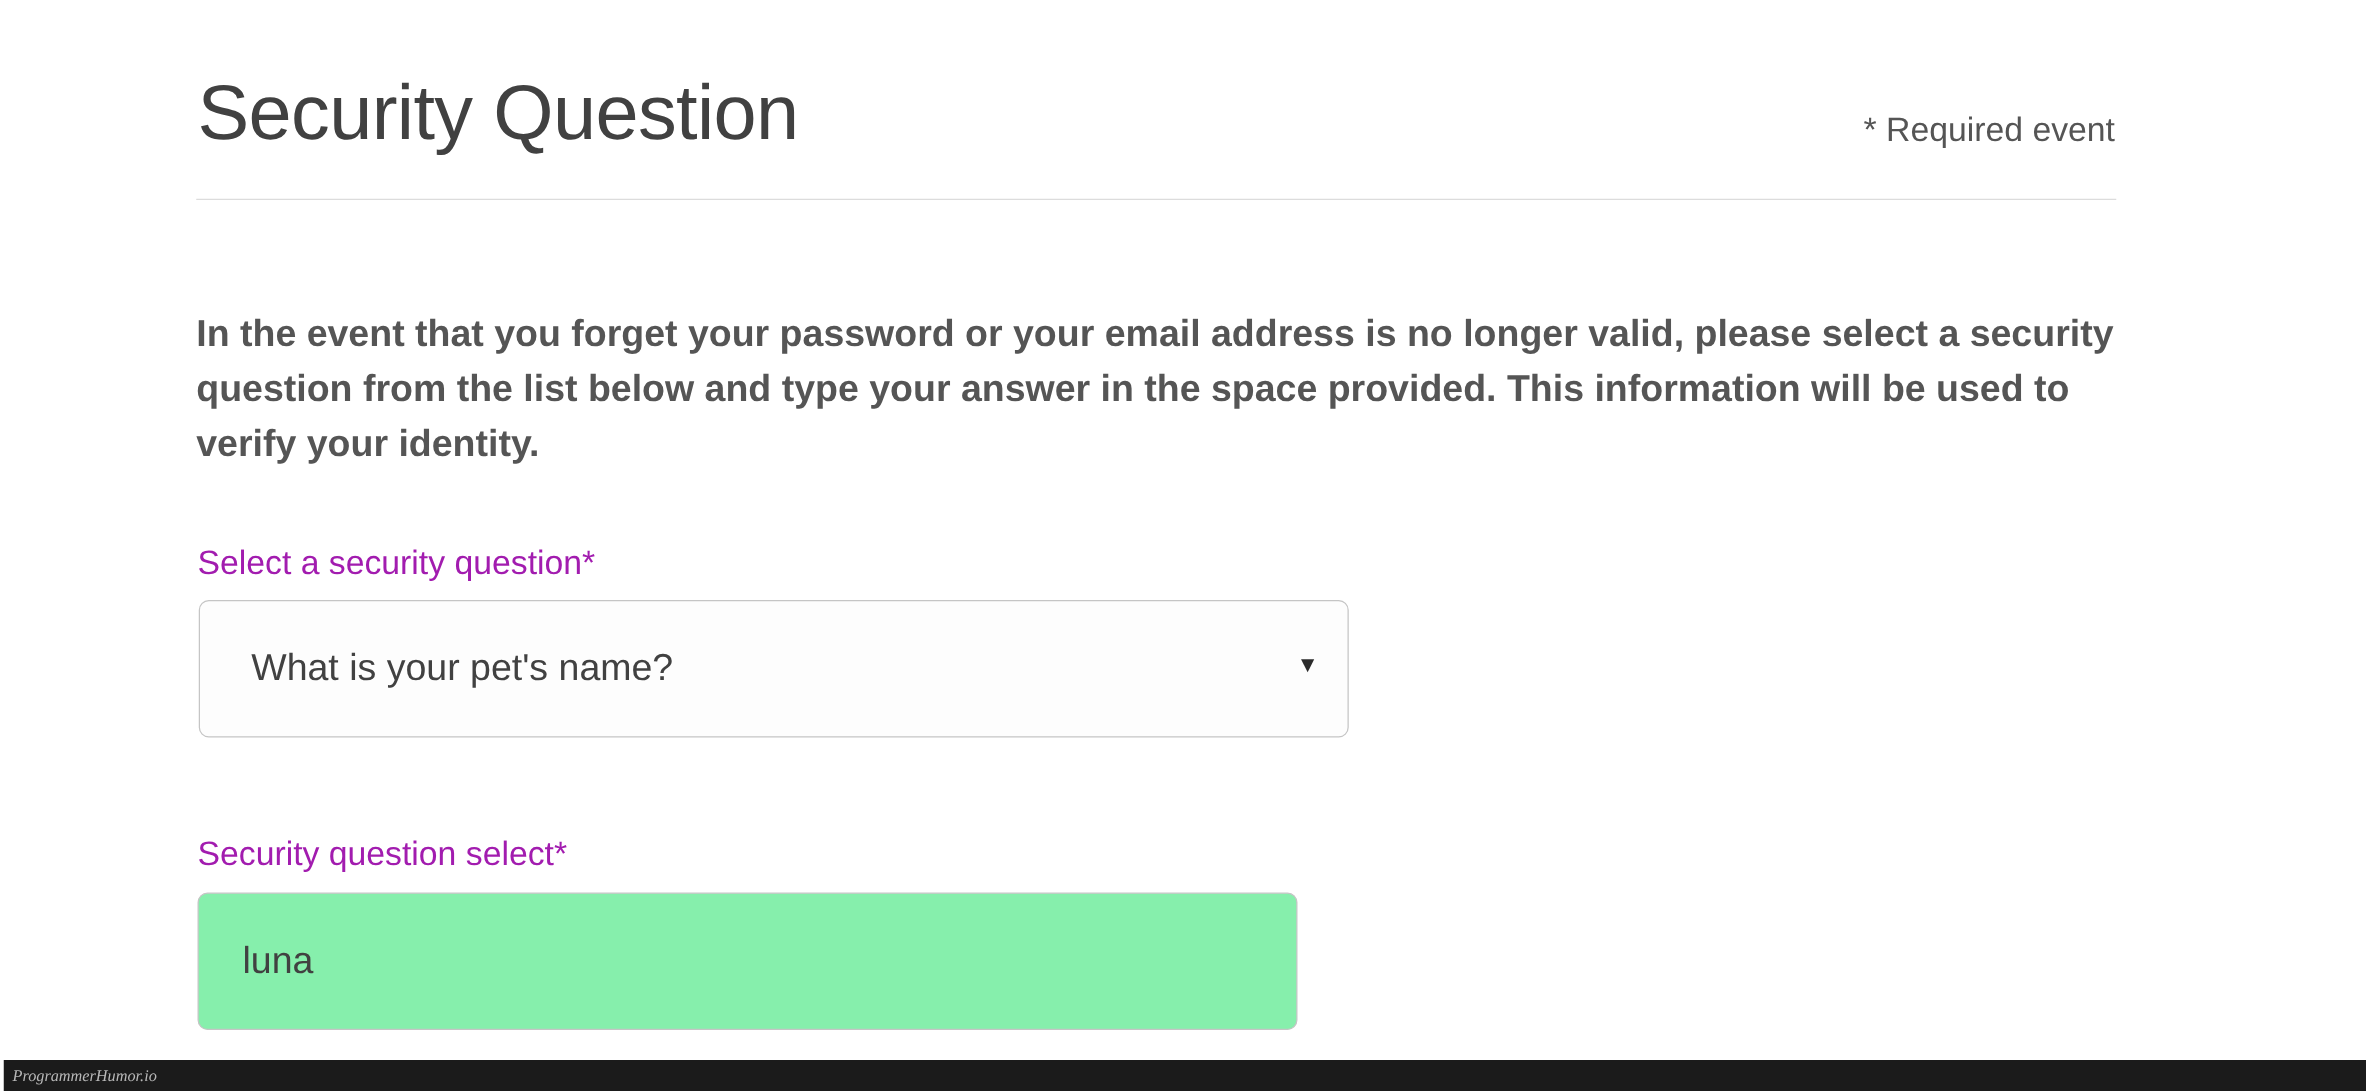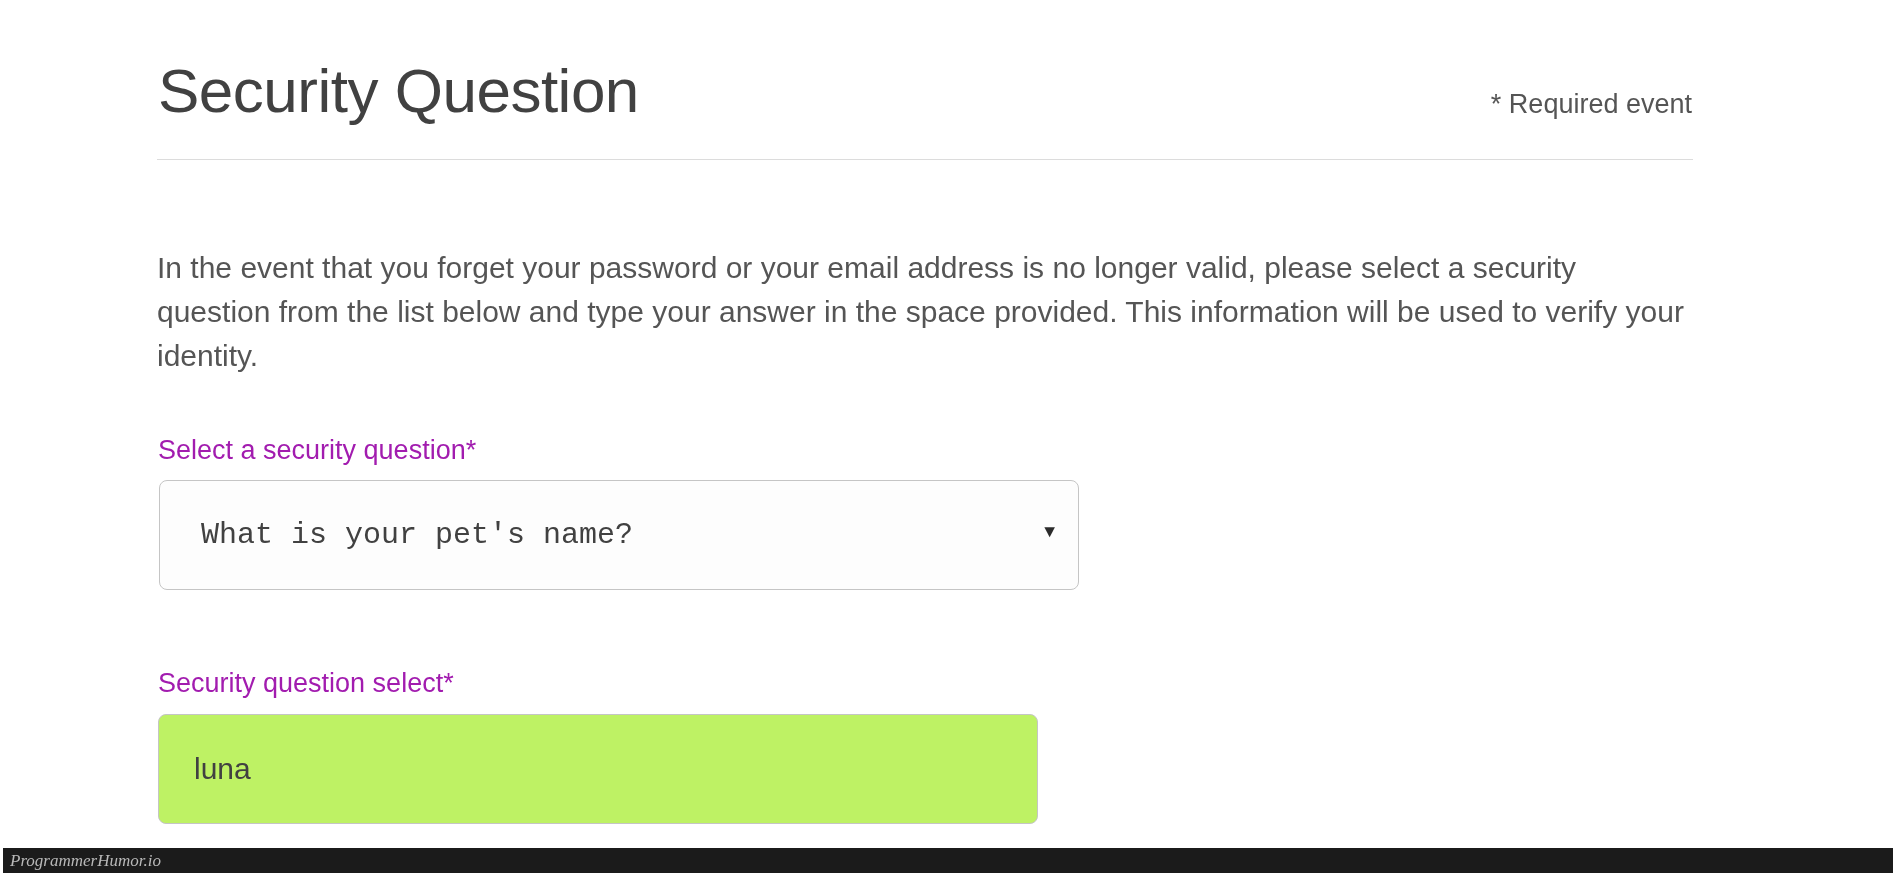--- a/index.html
+++ b/index.html
@@ -35,37 +35,36 @@
       font-size: 27px;
       color: #555555;
       font-weight: 400;
       padding-bottom: 6px;
     }
     .instructions {
       margin-top: 86px;
       font-size: 30px;
       color: #555555;
       line-height: 1.46;
-      font-weight: 400;
+      font-weight: 700;
       max-width: 1820px;
     }
     .field-group {
       margin-top: 58px;
     }
     .field-label {
       font-size: 27px;
       color: #a21caf;
       font-weight: 400;
       display: block;
       margin-bottom: 14px;
     }
     .select-wrapper {
       position: relative;
       width: 920px;
-      font-family: Liberation Mono, monospace;
     }
     .select-box {
       width: 100%;
       height: 110px;
       border: 1px solid #c5c5c5;
       border-radius: 8px;
       background: #fdfdfd;
       padding: 0 50px 0 40px;
       font-size: 30px;
       color: #414141;
@@ -80,21 +79,21 @@
       top: 50%;
       transform: translateY(-70%);
       font-size: 18px;
       color: #2b2b2b;
     }
     .text-input {
       width: 880px;
       height: 110px;
       border: 1px solid #c5c5c5;
       border-radius: 8px;
-      background: #bef264;
+      background: #86efac;
       padding: 0 35px;
       font-size: 30px;
       color: #414141;
       font-family: inherit;
       outline: none;
     }
     .error-msg {
       margin-top: 20px;
       font-size: 27px;
       color: #b62020;
@@ -110,21 +109,21 @@
       width: 100%;
       height: 26px;
       background: #1b1b1b;
       display: flex;
       align-items: center;
       padding-left: 6px;
     }
     .footer-text {
       font-family: "Times New Roman", Georgia, serif;
       font-style: italic;
-      font-size: 17px;
+      font-size: 13px;
       color: #b8b8b8;
     }
   </style>
 </head>
 <body>
 
 <div class="container">
   <div class="header-row">
     <h1 class="page-title">Security Question</h1>
     <div class="required-note">* Required event</div>

